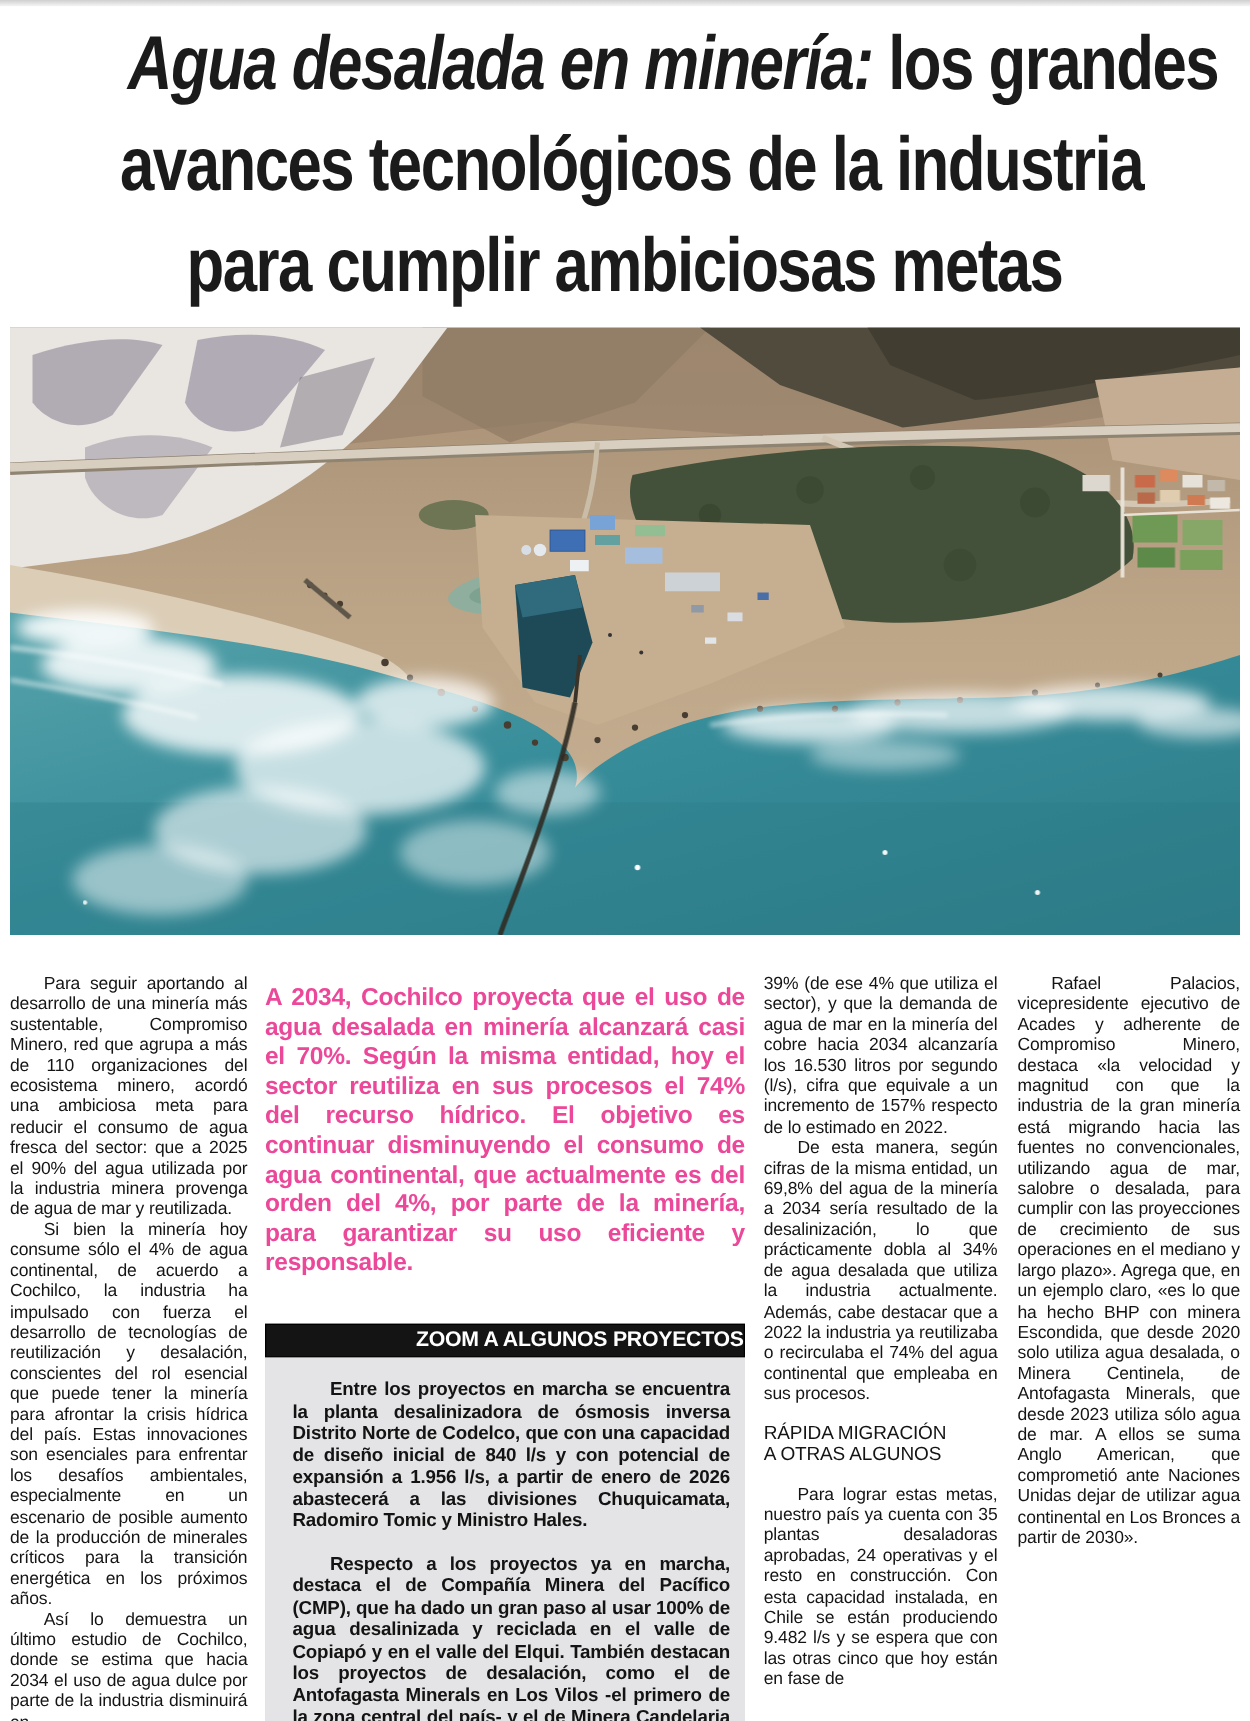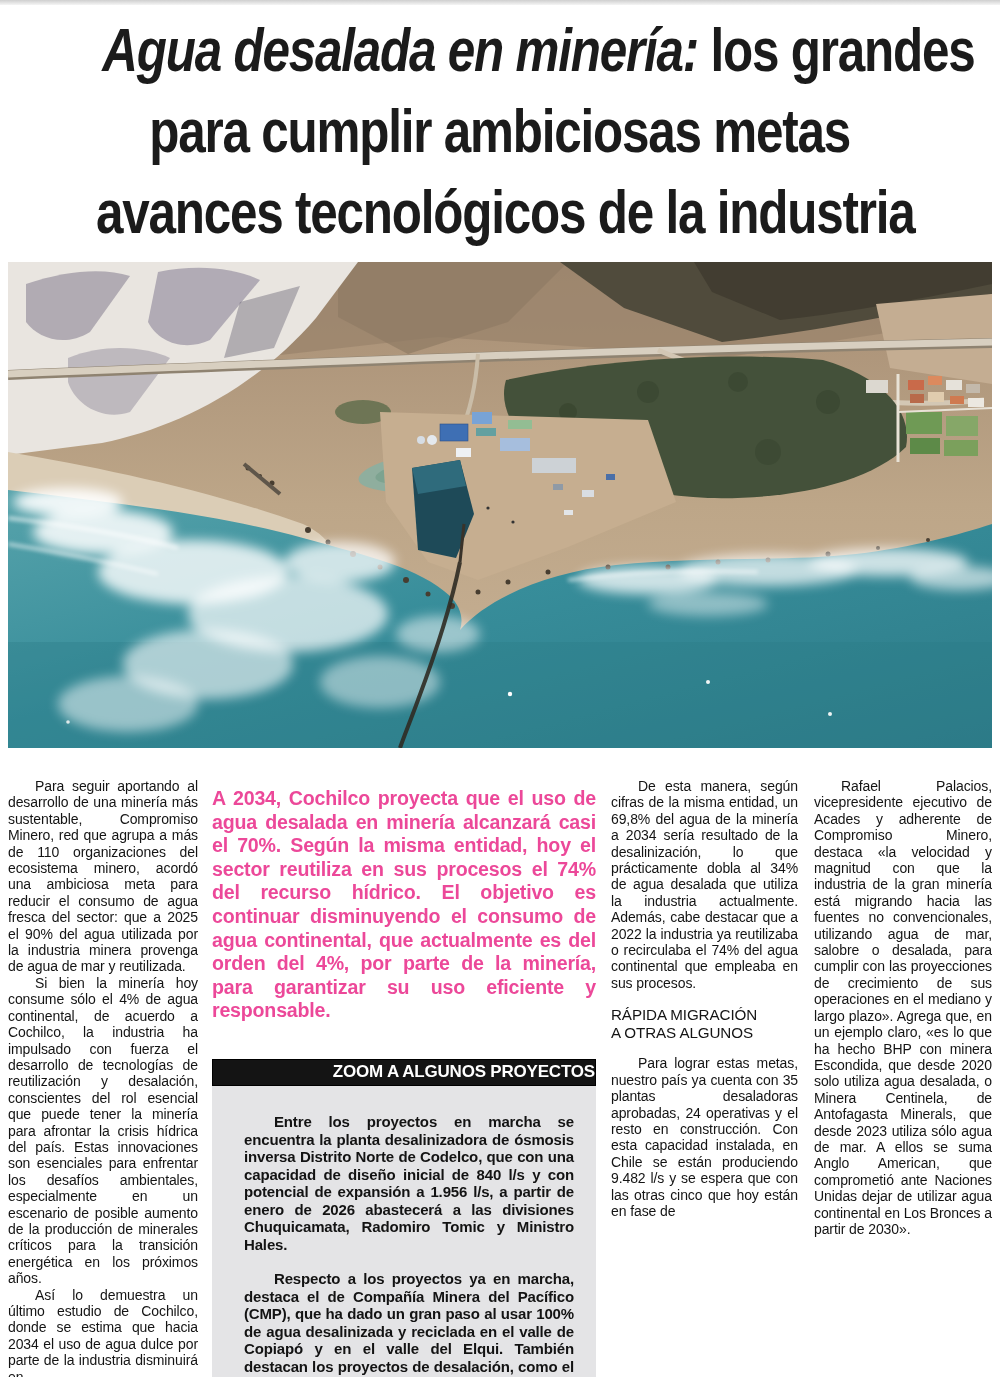--- a/index.html
+++ b/index.html
@@ -39,43 +39,43 @@
   
   .zoom-box{margin-top:36px;}
   .zoom-box-header{
     background:#141414;color:#ffffff;font-weight:bold;font-size:17px;
     text-align:right;padding:4px 0 5px;letter-spacing:-.2px;border:1px solid #000;
   }
   .zoom-box-body{
     background:#e4e4e6;font-weight:bold;font-size:15px;line-height:17.5px;
     letter-spacing:-.15px;padding:15px 10px 21px 20px;color:#131313;
   }
-  .zoom-box-body p{margin:12px;text-indent:30px;}
+  .zoom-box-body p{margin:2px;text-indent:30px;}
   .zoom-box-body p + p{margin-top:17px;}
   
   .subhead{
     font-size:15.2px;line-height:17.5px;font-weight:normal;text-align:left;
     margin:15px 0 14px;letter-spacing:-.1px;
   }
 </style>
 </head>
 <body>
 
 <div class="page">
   <div class="top-strip"></div>
 
   <header class="headline">
     <div class="hl-line">
       <span class="hl-scale"><em>Agua desalada en minería:</em><span> los grandes</span></span>
     </div>
     <div class="hl-line">
-      <span class="hl-scale">para cumplir ambiciosas metas</span>
+      <span class="hl-scale">avances tecnológicos de la industria</span>
     </div>
     <div class="hl-line">
-      <span class="hl-scale">avances tecnológicos de la industria</span>
+      <span class="hl-scale">para cumplir ambiciosas metas</span>
     </div>
   </header>
 
   <figure class="photo">
     <svg viewBox="0 0 984 486" xmlns="http://www.w3.org/2000/svg">
       <defs>
         <linearGradient id="og" x1="0" y1="0" x2="1" y2="1">
           <stop offset="0" stop-color="#57a3ab"></stop>
           <stop offset=".45" stop-color="#378d9a"></stop>
           <stop offset="1" stop-color="#2d7b88"></stop>
@@ -238,20 +238,21 @@
       <aside class="zoom-box">
         <div class="zoom-box-header">ZOOM A ALGUNOS PROYECTOS</div>
         <div class="zoom-box-body">
           <p>Entre los proyectos en marcha se encuentra la planta desalinizadora de ósmosis inversa Distrito Norte de Codelco, que con una capacidad de diseño inicial de 840 l/s y con potencial de expansión a 1.956 l/s, a partir de enero de 2026 abastecerá a las divisiones Chuquicamata, Radomiro Tomic y Ministro Hales.</p>
           <p>Respecto a los proyectos ya en marcha, destaca el de Compañía Minera del Pacífico (CMP), que ha dado un gran paso al usar 100% de agua desalinizada y reciclada en el valle de Copiapó y en el valle del Elqui. También destacan los proyectos de desalación, como el de Antofagasta Minerals en Los Vilos -el primero de la zona central del país- y el de Minera Candelaria en Caldera.</p>
         </div>
       </aside>
     </section>
 
     <section class="col col3">
+      <p class="noindent">39% (de ese 4% que utiliza el sector), y que la demanda de agua de mar en la minería del cobre hacia 2034 alcanzaría los 16.530 litros por segundo (l/s), cifra que equivale a un incremento de 157% respecto de lo estimado en 2022.</p>
       <p>De esta manera, según cifras de la misma entidad, un 69,8% del agua de la minería a 2034 sería resultado de la desalinización, lo que prácticamente dobla al 34% de agua desalada que utiliza la industria actualmente. Además, cabe destacar que a 2022 la industria ya reutilizaba o recirculaba el 74% del agua continental que empleaba en sus procesos.</p>
       <h3 class="subhead">
         <span>RÁPIDA MIGRACIÓN</span><br>
         <span>A OTRAS ALGUNOS</span>
       </h3>
       <p>Para lograr estas metas, nuestro país ya cuenta con 35 plantas desaladoras aprobadas, 24 operativas y el resto en construcción. Con esta capacidad instalada, en Chile se están produciendo 9.482 l/s y se espera que con las otras cinco que hoy están en fase de</p>
     </section>
 
     <section class="col col4">
       <p>Rafael Palacios, vicepresidente ejecutivo de Acades y adherente de Compromiso Minero, destaca «la velocidad y magnitud con que la industria de la gran minería está migrando hacia las fuentes no convencionales, utilizando agua de mar, salobre o desalada, para cumplir con las proyecciones de crecimiento de sus operaciones en el mediano y largo plazo». Agrega que, en un ejemplo claro, «es lo que ha hecho BHP con minera Escondida, que desde 2020 solo utiliza agua desalada, o Minera Centinela, de Antofagasta Minerals, que desde 2023 utiliza sólo agua de mar. A ellos se suma Anglo American, que comprometió ante Naciones Unidas dejar de utilizar agua continental en Los Bronces a partir de 2030».</p>

